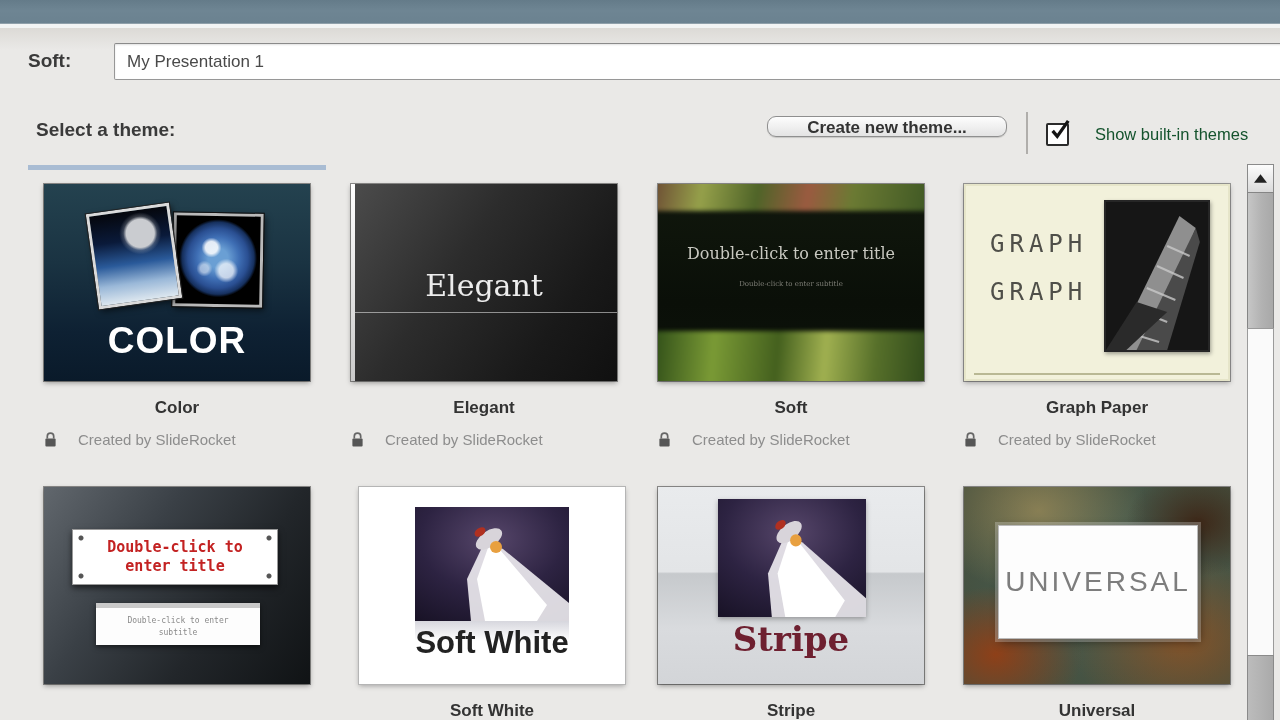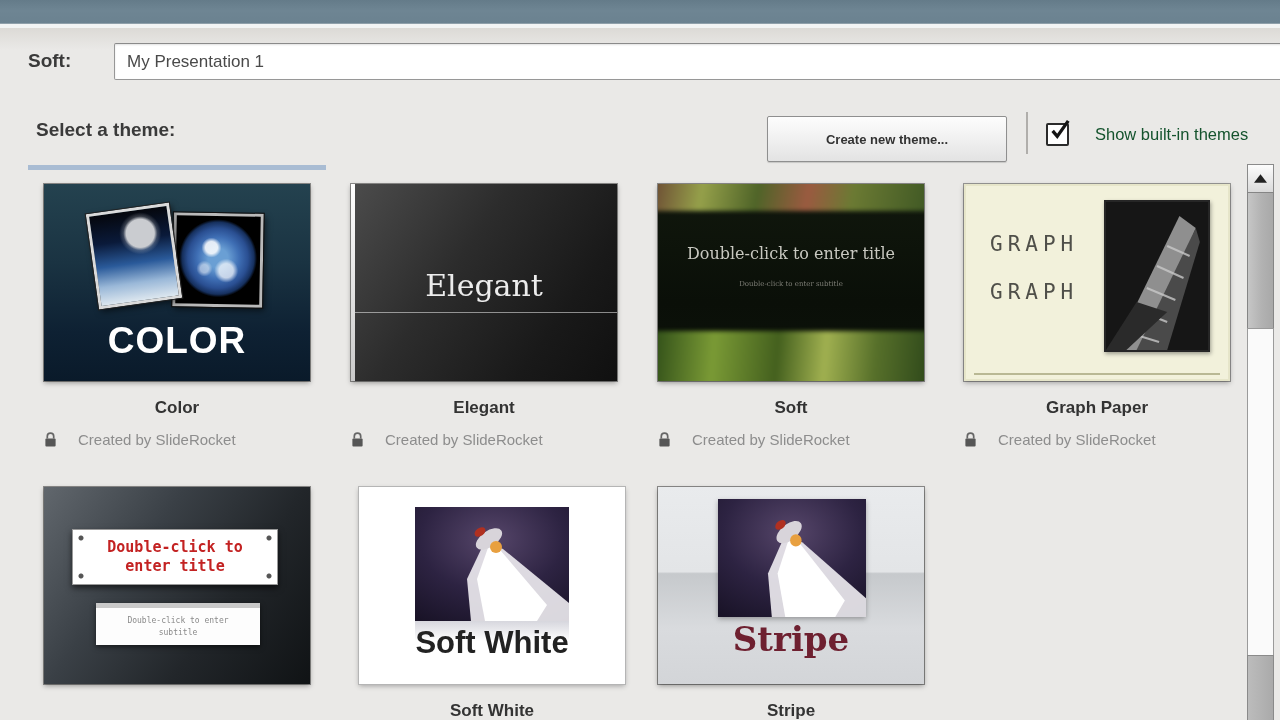--- a/index.html
+++ b/index.html
@@ -13,24 +13,24 @@
   .top-shade{position:absolute;left:0;top:28px;width:1280px;height:22px;
     background:linear-gradient(180deg,#dcdad6 0%,rgba(234,233,231,0) 100%);}
   
   .name-label{position:absolute;left:28px;top:50px;font-size:19px;font-weight:bold;color:#3a3a3a;}
   .name-input{position:absolute;left:114px;top:43px;width:1143px;height:35px;
     background:#fff;border:1px solid #979797;border-top-color:#8a8a8a;border-radius:2px;
     font-family:"Liberation Sans",sans-serif;font-size:17px;color:#4a4a4a;padding:0 12px;outline:none;
     box-shadow:inset 0 1px 2px rgba(0,0,0,.12);}
   
   .select-heading{position:absolute;left:28px;top:119px;font-size:19px;font-weight:bold;color:#3a3a3a;margin-left:8px;}
-  .create-btn{position:absolute;left:767px;top:116px;width:240px;height:46px;
+  .create-btn{position:absolute;left:767px;top:116px;width:240px;height:21px;
     background:linear-gradient(180deg,#fdfdfd 0%,#efefef 55%,#e3e3e3 100%);
-    border:1px solid #8f8f8f;border-radius:2px;font-family:"Liberation Sans",sans-serif;
-    font-size:13px;font-weight:600;color:#333;cursor:pointer;box-shadow:0 1px 1px rgba(0,0,0,.15);}
+    border:1px solid #8f8f8f;border-radius:9px;font-family:"Liberation Sans",sans-serif;
+    font-size:17px;font-weight:600;color:#333;cursor:pointer;box-shadow:0 1px 1px rgba(0,0,0,.15);}
   .vdivider{position:absolute;left:1026px;top:112px;width:2px;height:42px;background:#b0aeab;}
   .checkbox-row{position:absolute;left:1046px;top:121px;height:26px;display:flex;align-items:center;}
   .checkbox{position:relative;width:19px;height:19px;background:#fff;border:2px solid #2b2b2b;
     border-radius:2px;cursor:pointer;}
   .checkbox svg{position:absolute;left:1px;top:-6px;width:22px;height:22px;}
   .checkbox-label{margin-left:26px;font-size:16.5px;color:#14532d;white-space:nowrap;}
   .tab-underline{position:absolute;left:28px;top:165px;width:298px;height:5px;background:#a9bcd3;}
   
   .card{position:absolute;width:266px;}
   .thumb{position:relative;width:266px;height:197px;overflow:hidden;
@@ -67,21 +67,21 @@
     background:linear-gradient(100deg,#6b4a33 0%,#95a04a 18%,#4f6428 38%,#9a5a40 56%,#6b7a33 72%,#3f5824 100%);}
   .glow-bottom{position:absolute;left:-5px;right:-5px;bottom:-5px;height:55px;filter:blur(2px);
     background:linear-gradient(95deg,#2f4d18 0%,#7a9a35 22%,#44601e 45%,#a0b050 62%,#57702a 80%,#2e481a 100%);}
   .glow-title{position:absolute;left:0;right:0;top:60px;text-align:center;
     font-family:"DejaVu Serif",serif;font-size:16px;color:#c8c8c0;}
   .glow-sub{position:absolute;left:0;right:0;top:96px;text-align:center;
     font-family:"DejaVu Serif",serif;font-size:7px;color:#7e7e76;}
   
   .art-graph{background:#f2f1db;box-shadow:inset 0 0 0 2px #e6e5c9,0 0 0 1px rgba(0,0,0,.35),0 2px 5px rgba(0,0,0,.3);}
   .graph-word{position:absolute;left:26px;top:36px;font-family:"DejaVu Sans Mono",monospace;
-    font-size:21px;letter-spacing:5px;color:#4f4f49;line-height:48px;}
+    font-size:24px;letter-spacing:5px;color:#4f4f49;line-height:48px;}
   .graph-photo{position:absolute;right:20px;top:16px;width:102px;height:148px;
     border:2px solid #262626;box-shadow:1px 2px 4px rgba(0,0,0,.35);}
   .graph-rule{position:absolute;left:10px;right:10px;bottom:6px;height:2px;background:#b9b894;}
   
   .art-magnet{background:linear-gradient(125deg,#61676d 0%,#3a4046 35%,#22262a 65%,#101315 100%);}
   .magnet-title{position:absolute;left:28px;top:42px;width:206px;height:56px;
     background:radial-gradient(circle at 8px 8px,#555 0 2px,transparent 3px),
       radial-gradient(circle at calc(100% - 8px) 8px,#555 0 2px,transparent 3px),
       radial-gradient(circle at 8px calc(100% - 8px),#555 0 2px,transparent 3px),
       radial-gradient(circle at calc(100% - 8px) calc(100% - 8px),#555 0 2px,transparent 3px),#fff;
@@ -287,20 +287,28 @@
           <ellipse cx="74" cy="32" rx="15" ry="8" fill="#d8d4da" transform="rotate(-35 74 32)"></ellipse>
           <ellipse cx="65" cy="25" rx="6" ry="4" fill="#b03020" transform="rotate(-35 65 25)"></ellipse>
           <circle cx="81" cy="40" r="6" fill="#e8a040"></circle>
         </svg>
       </div>
       <div class="stripe-word">Stripe</div>
     </div>
     <div class="card-title">Stripe</div>
   </div>
 
+  <div class="card" style="left:964px;top:487px">
+    <div class="thumb art-universal">
+      <div class="universal-box">
+        <span>UNIVERSAL</span>
+      </div>
+    </div>
+    <div class="card-title">Universal</div>
+  </div>
 
   <div class="scrollbar">
     <div class="sb-up">
       <svg viewBox="0 0 12 8">
         <polygon points="6,0 12,8 0,8" fill="#222"></polygon>
       </svg>
     </div>
     <div class="sb-thumb"></div>
     <div class="sb-track"></div>
     <div class="sb-bottom"></div>

